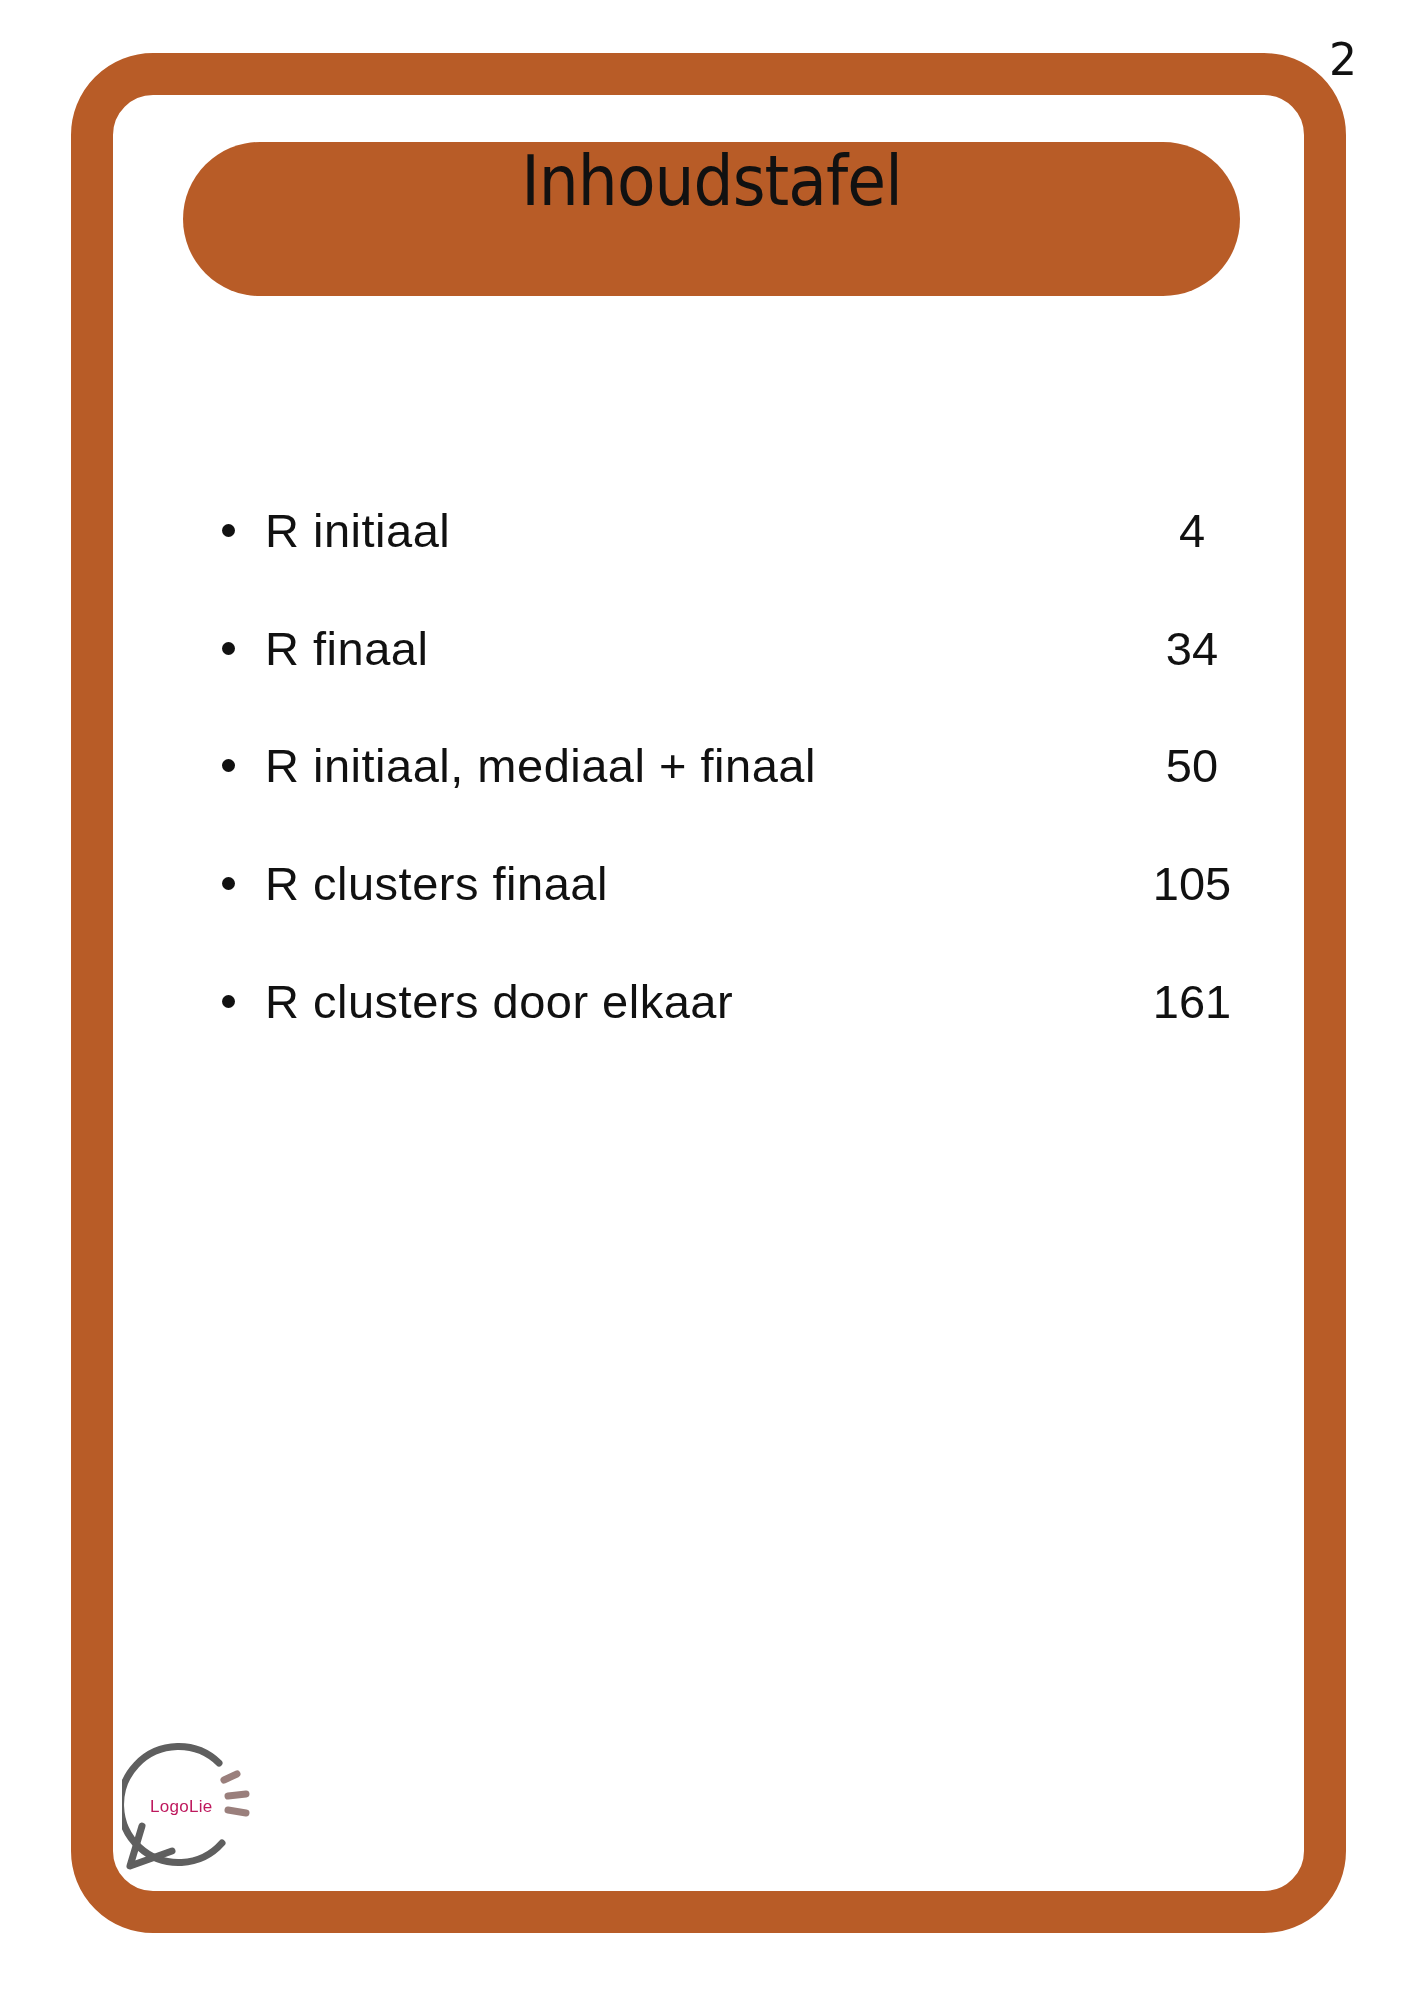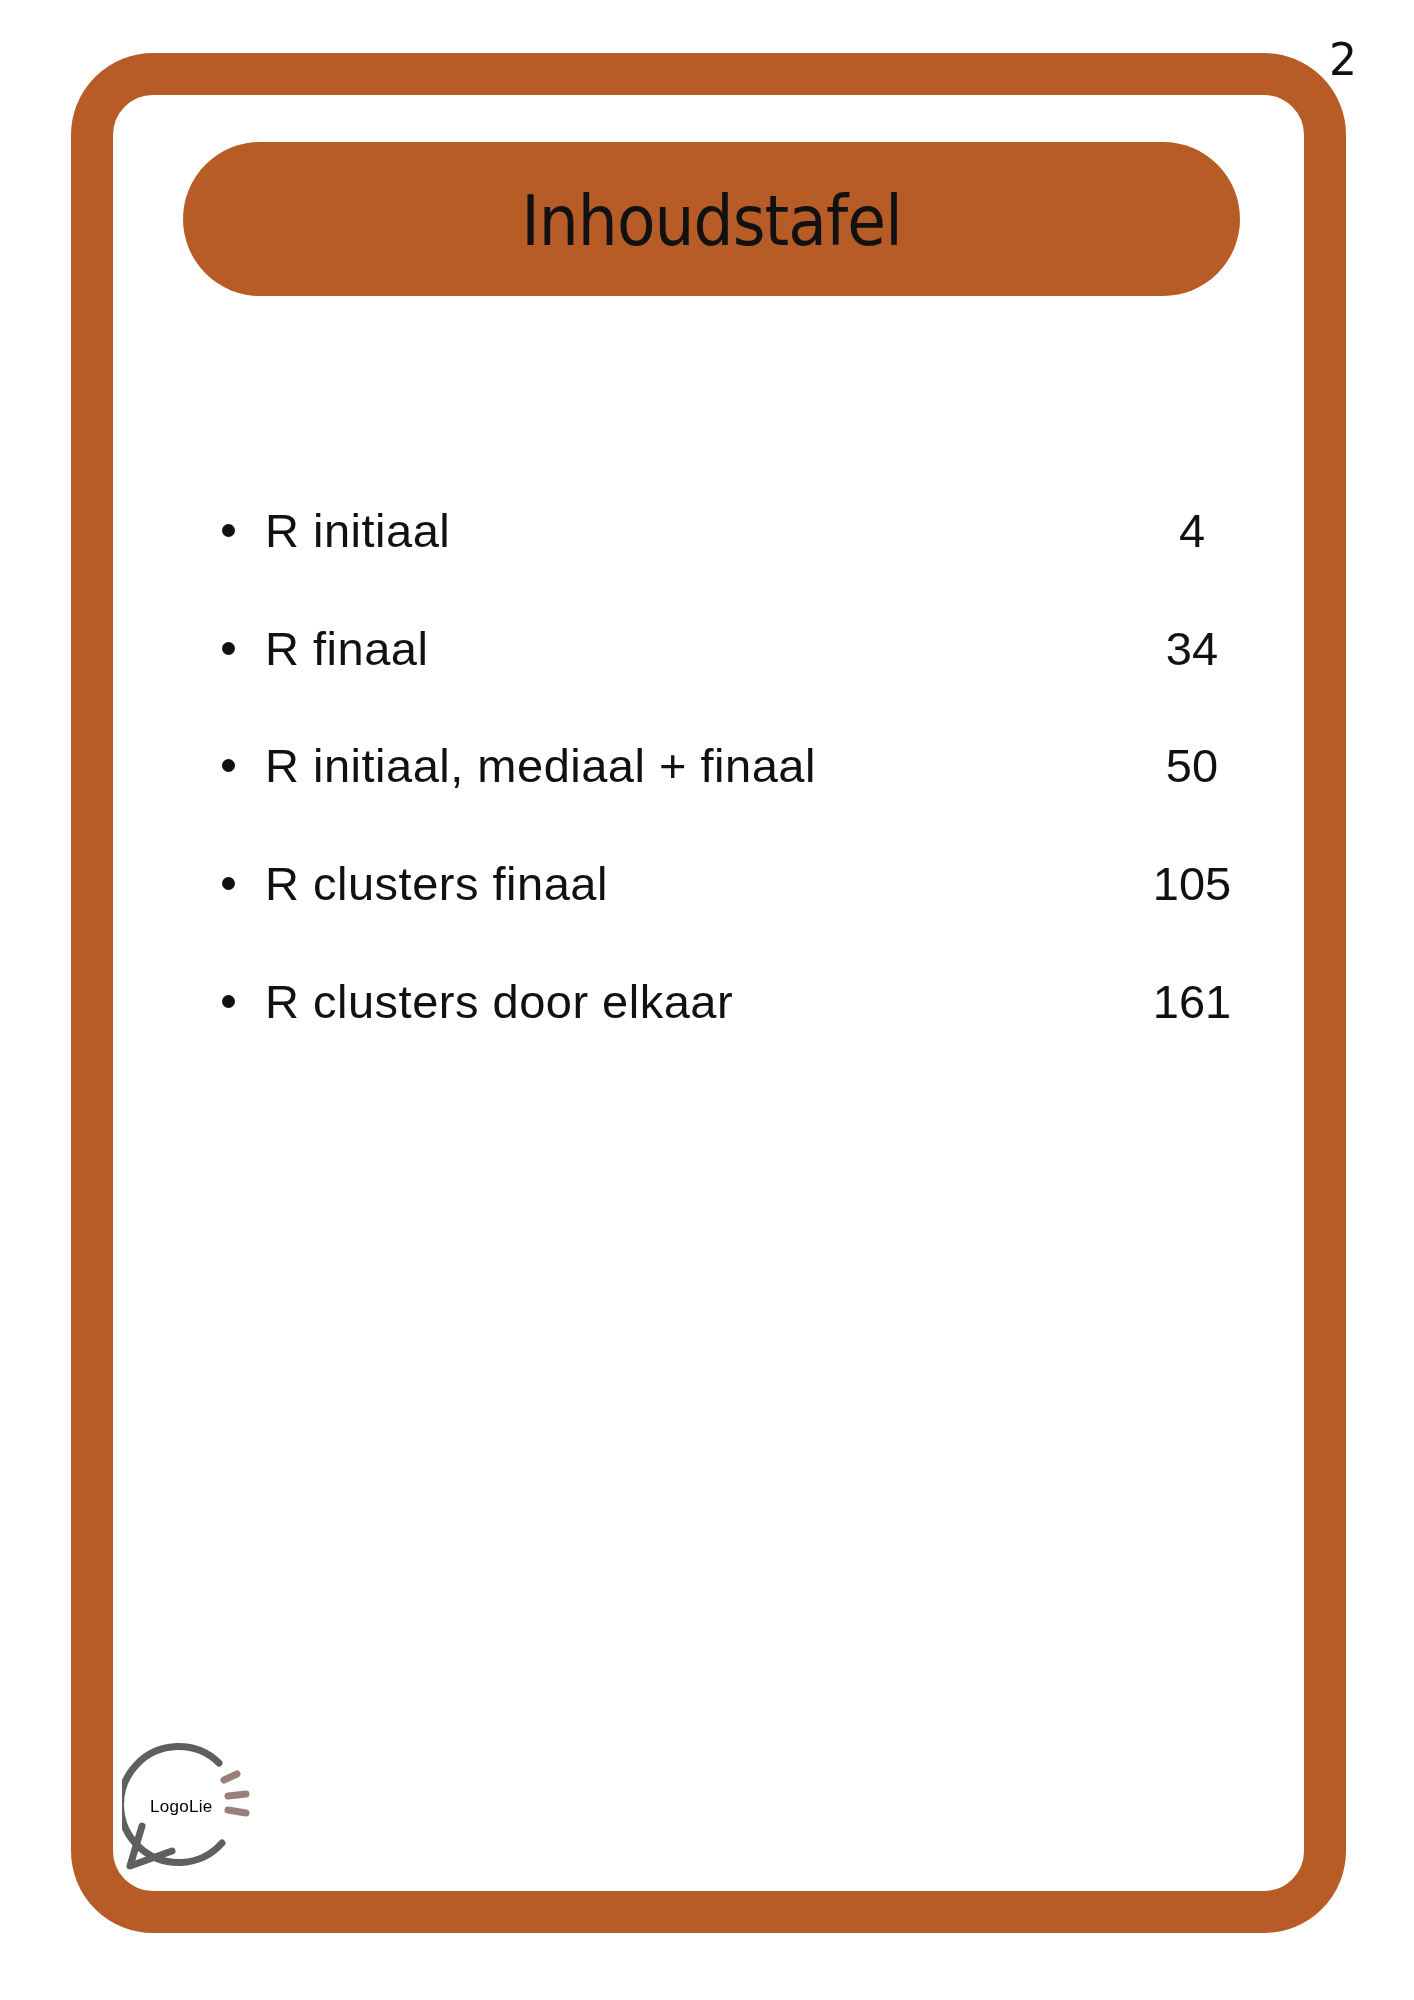--- a/index.html
+++ b/index.html
@@ -39,21 +39,21 @@
     }
     .title-pill {
       position: absolute;
       left: 183px;
       top: 142px;
       width: 1057px;
       height: 154px;
       background: #b85c27;
       border-radius: 77px / 77px;
       display: flex;
-      align-items: center;
+      align-items: flex-start;
       justify-content: center;
     }
     .title-pill .title {
       font-family: "DejaVu Sans", sans-serif;
       font-size: 70px;
       letter-spacing: -1px;
       transform: scaleX(0.9);
       color: #111111;
       line-height: 1;
       margin-top: 4px;
@@ -104,21 +104,21 @@
       top: 1738px;
       width: 150px;
       height: 140px;
     }
     .logo-text {
       position: absolute;
       left: 150px;
       top: 1797px;
       font-family: "Liberation Sans", sans-serif;
       font-size: 17px;
-      color: #000000;
+      color: #be185d;
       letter-spacing: 0.3px;
     }
   </style>
 </head>
 <body>
 
 <div class="page-number">2</div>
 
 <div class="frame"></div>
 

